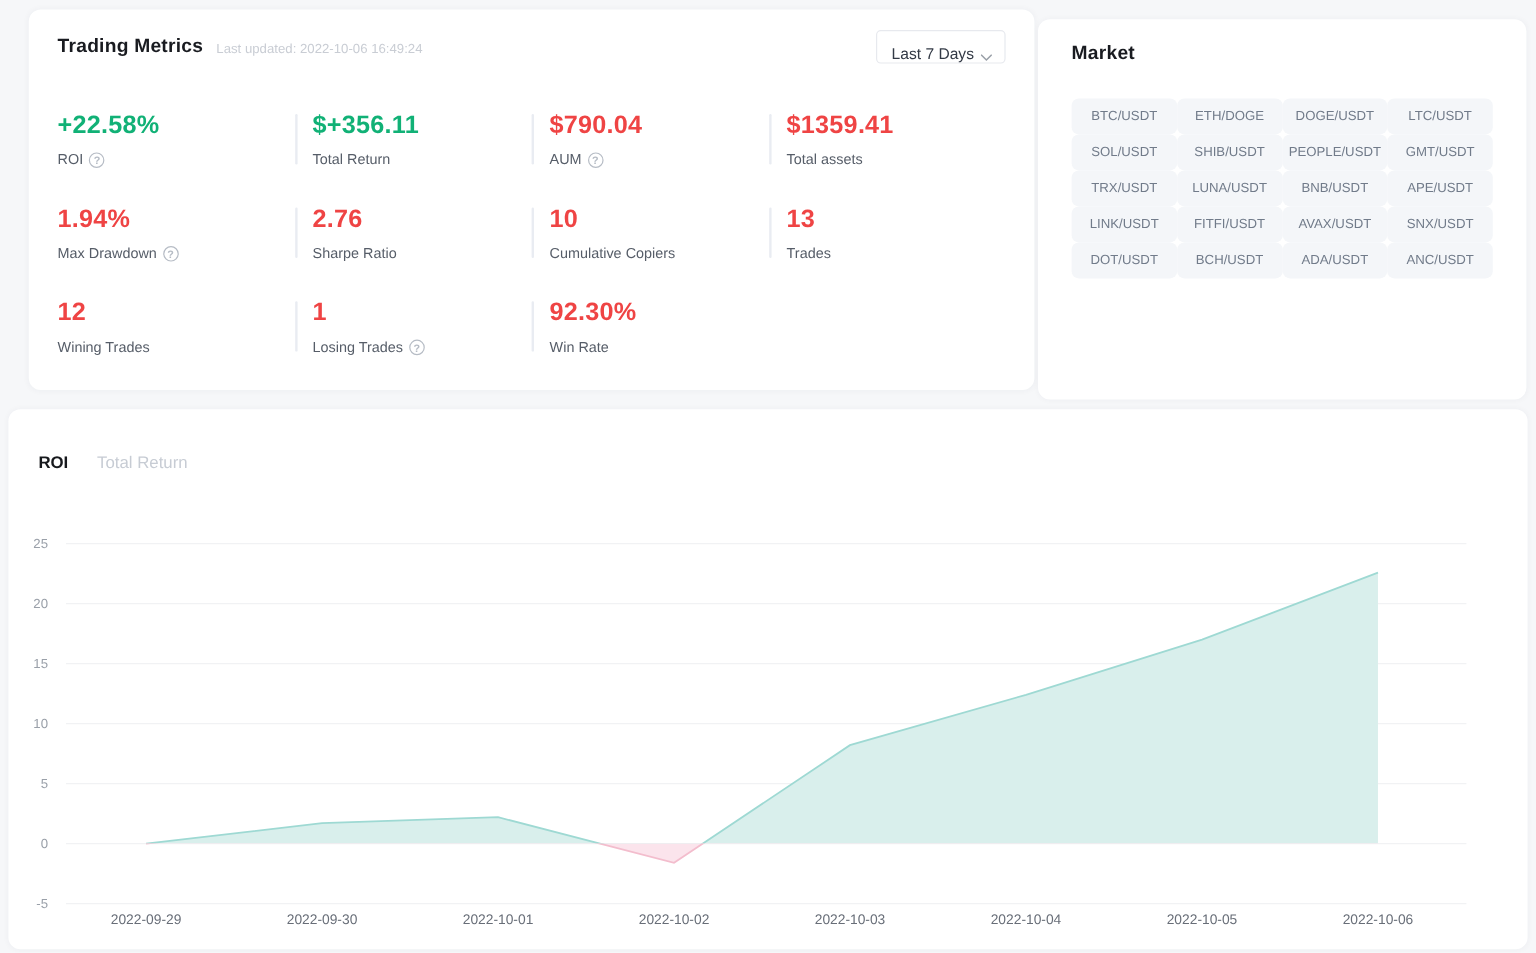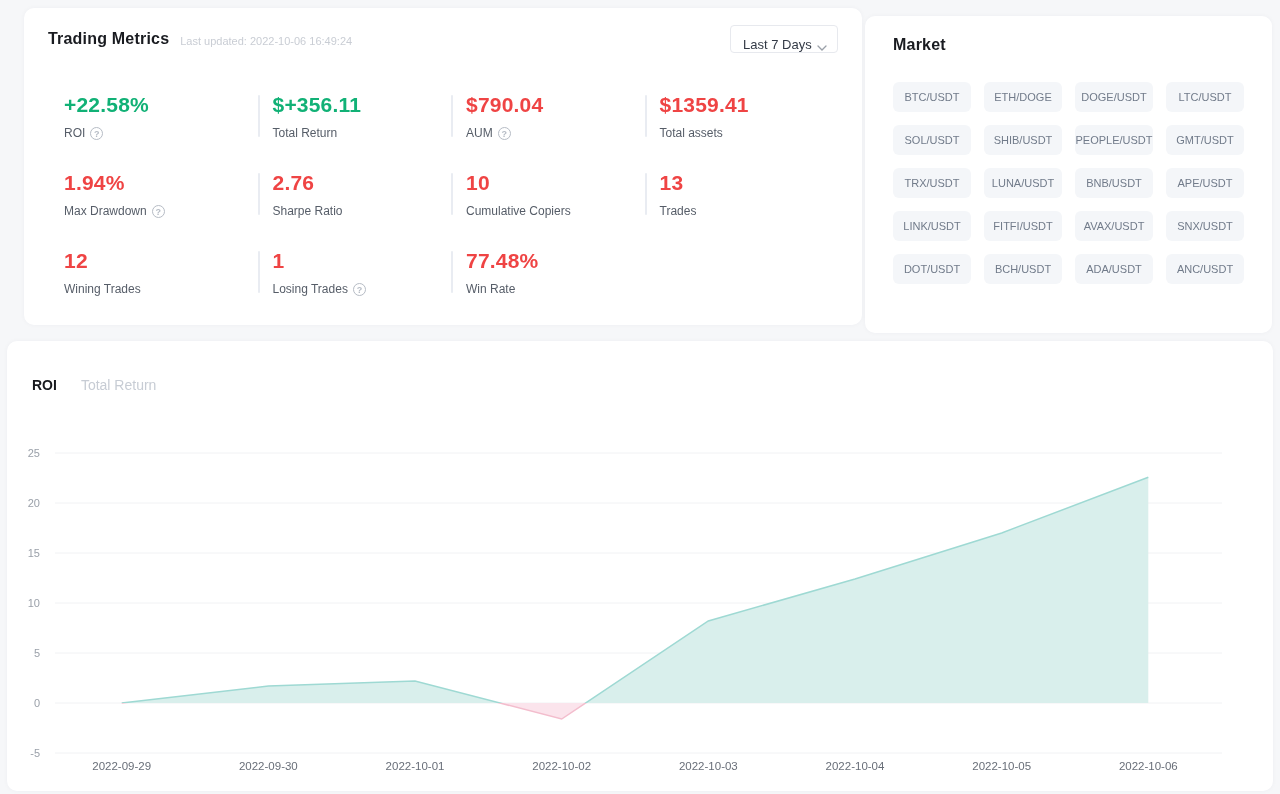--- a/index.html
+++ b/index.html
@@ -28,38 +28,38 @@
     margin-left:auto; display:flex; align-items:flex-end; justify-content:space-between;
     width:108px; height:28px; padding:0 10px 0 12px;
     background:#fff; border:1px solid #e7e9ee; border-radius:4px;
     font-family:inherit; font-size:13px; color:#333a46; cursor:pointer;
   }
   .chev { display:flex; align-items:center; padding-top:1px; }
 
   
   .metrics-grid {
     display:grid; grid-template-columns:repeat(4,1fr);
-    row-gap:31px; margin-top:40px;margin-left:16px;
+    row-gap:31px; margin-top:40px;
   }
   .metric { position:relative; }
   .metric.has-divider { padding-left:15px; }
   .metric.has-divider::before {
     content:""; position:absolute; left:0; top:2px; width:2px; height:42px;
     background:#e9ecf2; border-radius:1px;
   }
   .metric-value { font-size:21px; font-weight:bold; color:#ef4444; line-height:24px; letter-spacing:.2px; }
   .metric-value.green { color:#11b176; }
   .metric-label { margin-top:9px; font-size:12px; color:#565d68; display:flex; align-items:center; gap:5px; }
   .help-icon {
     display:inline-block; width:13px; height:13px; border:1px solid #b6bcc5; border-radius:50%;
     font-size:9px; line-height:12px; text-align:center; color:#b6bcc5; font-weight:bold; cursor:pointer;
   }
 
   
-  .pairs-grid { display:grid; grid-template-columns:repeat(4,1fr); gap:13px; margin-top:28px; }
+  .pairs-grid { display:grid; grid-template-columns:repeat(4,1fr); margin-top:28px; }
   .pair {
     height:30px; line-height:30px; background:#f4f6f9; border-radius:6px;
     font-size:11px; color:#717b8a; text-align:center; white-space:nowrap; overflow:hidden;
   }
 
   
   .tabs { position:absolute; left:25px; top:36px; display:flex; gap:24px; }
   .tab { font-size:14px; color:#c7ccd4; cursor:pointer; }
   .tab.active { color:#17191d; font-weight:bold; cursor:default; }
   .chart-svg { position:absolute; left:0; top:0; }
@@ -141,21 +141,21 @@
         </div>
       </div>
       <div class="metric has-divider">
         <div class="metric-value">1</div>
         <div class="metric-label">
           <span>Losing Trades</span>
           <span class="help-icon">?</span>
         </div>
       </div>
       <div class="metric has-divider">
-        <div class="metric-value">77.48%</div>
+        <div class="metric-value">92.30%</div>
         <div class="metric-label">
           <span>Win Rate</span>
         </div>
       </div>
     </div>
 </div>
 
 <div class="card card-market">
   <span class="card-title">Market</span>
   <div class="pairs-grid" id="pairsGrid">

